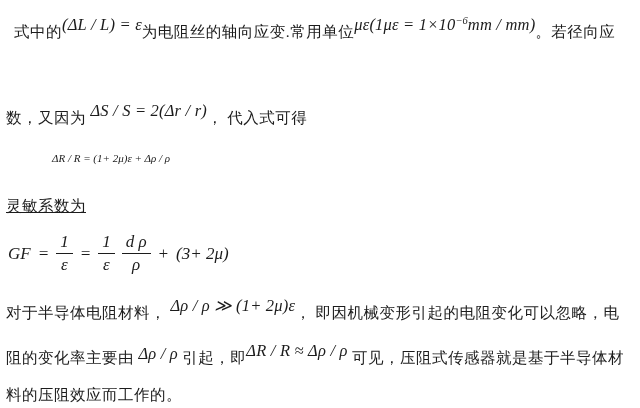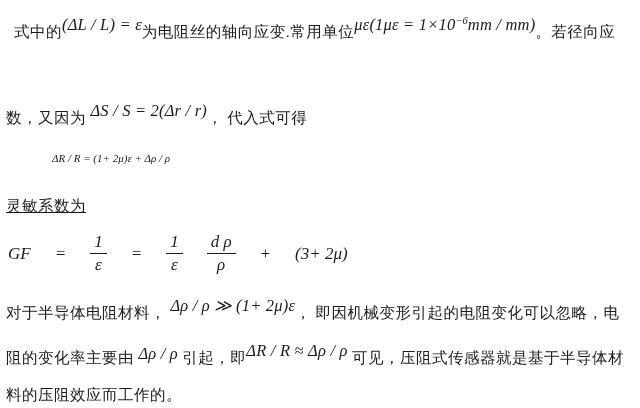--- a/index.html
+++ b/index.html
@@ -60,21 +60,21 @@
   }
   
   .gf-row {
     position: absolute;
     left: 8px;
     display: flex;
     align-items: center;
     font-family: "Liberation Serif", "DejaVu Serif", serif;
     font-style: italic;
     font-size: 17px;
-    gap: 24px;
+    gap: 7px;
   }
   .frac {
     display: inline-flex;
     flex-direction: column;
     align-items: center;
     text-align: center;
   }
   .frac .num {
     display: block;
     padding: 0 4px 1px 4px;

